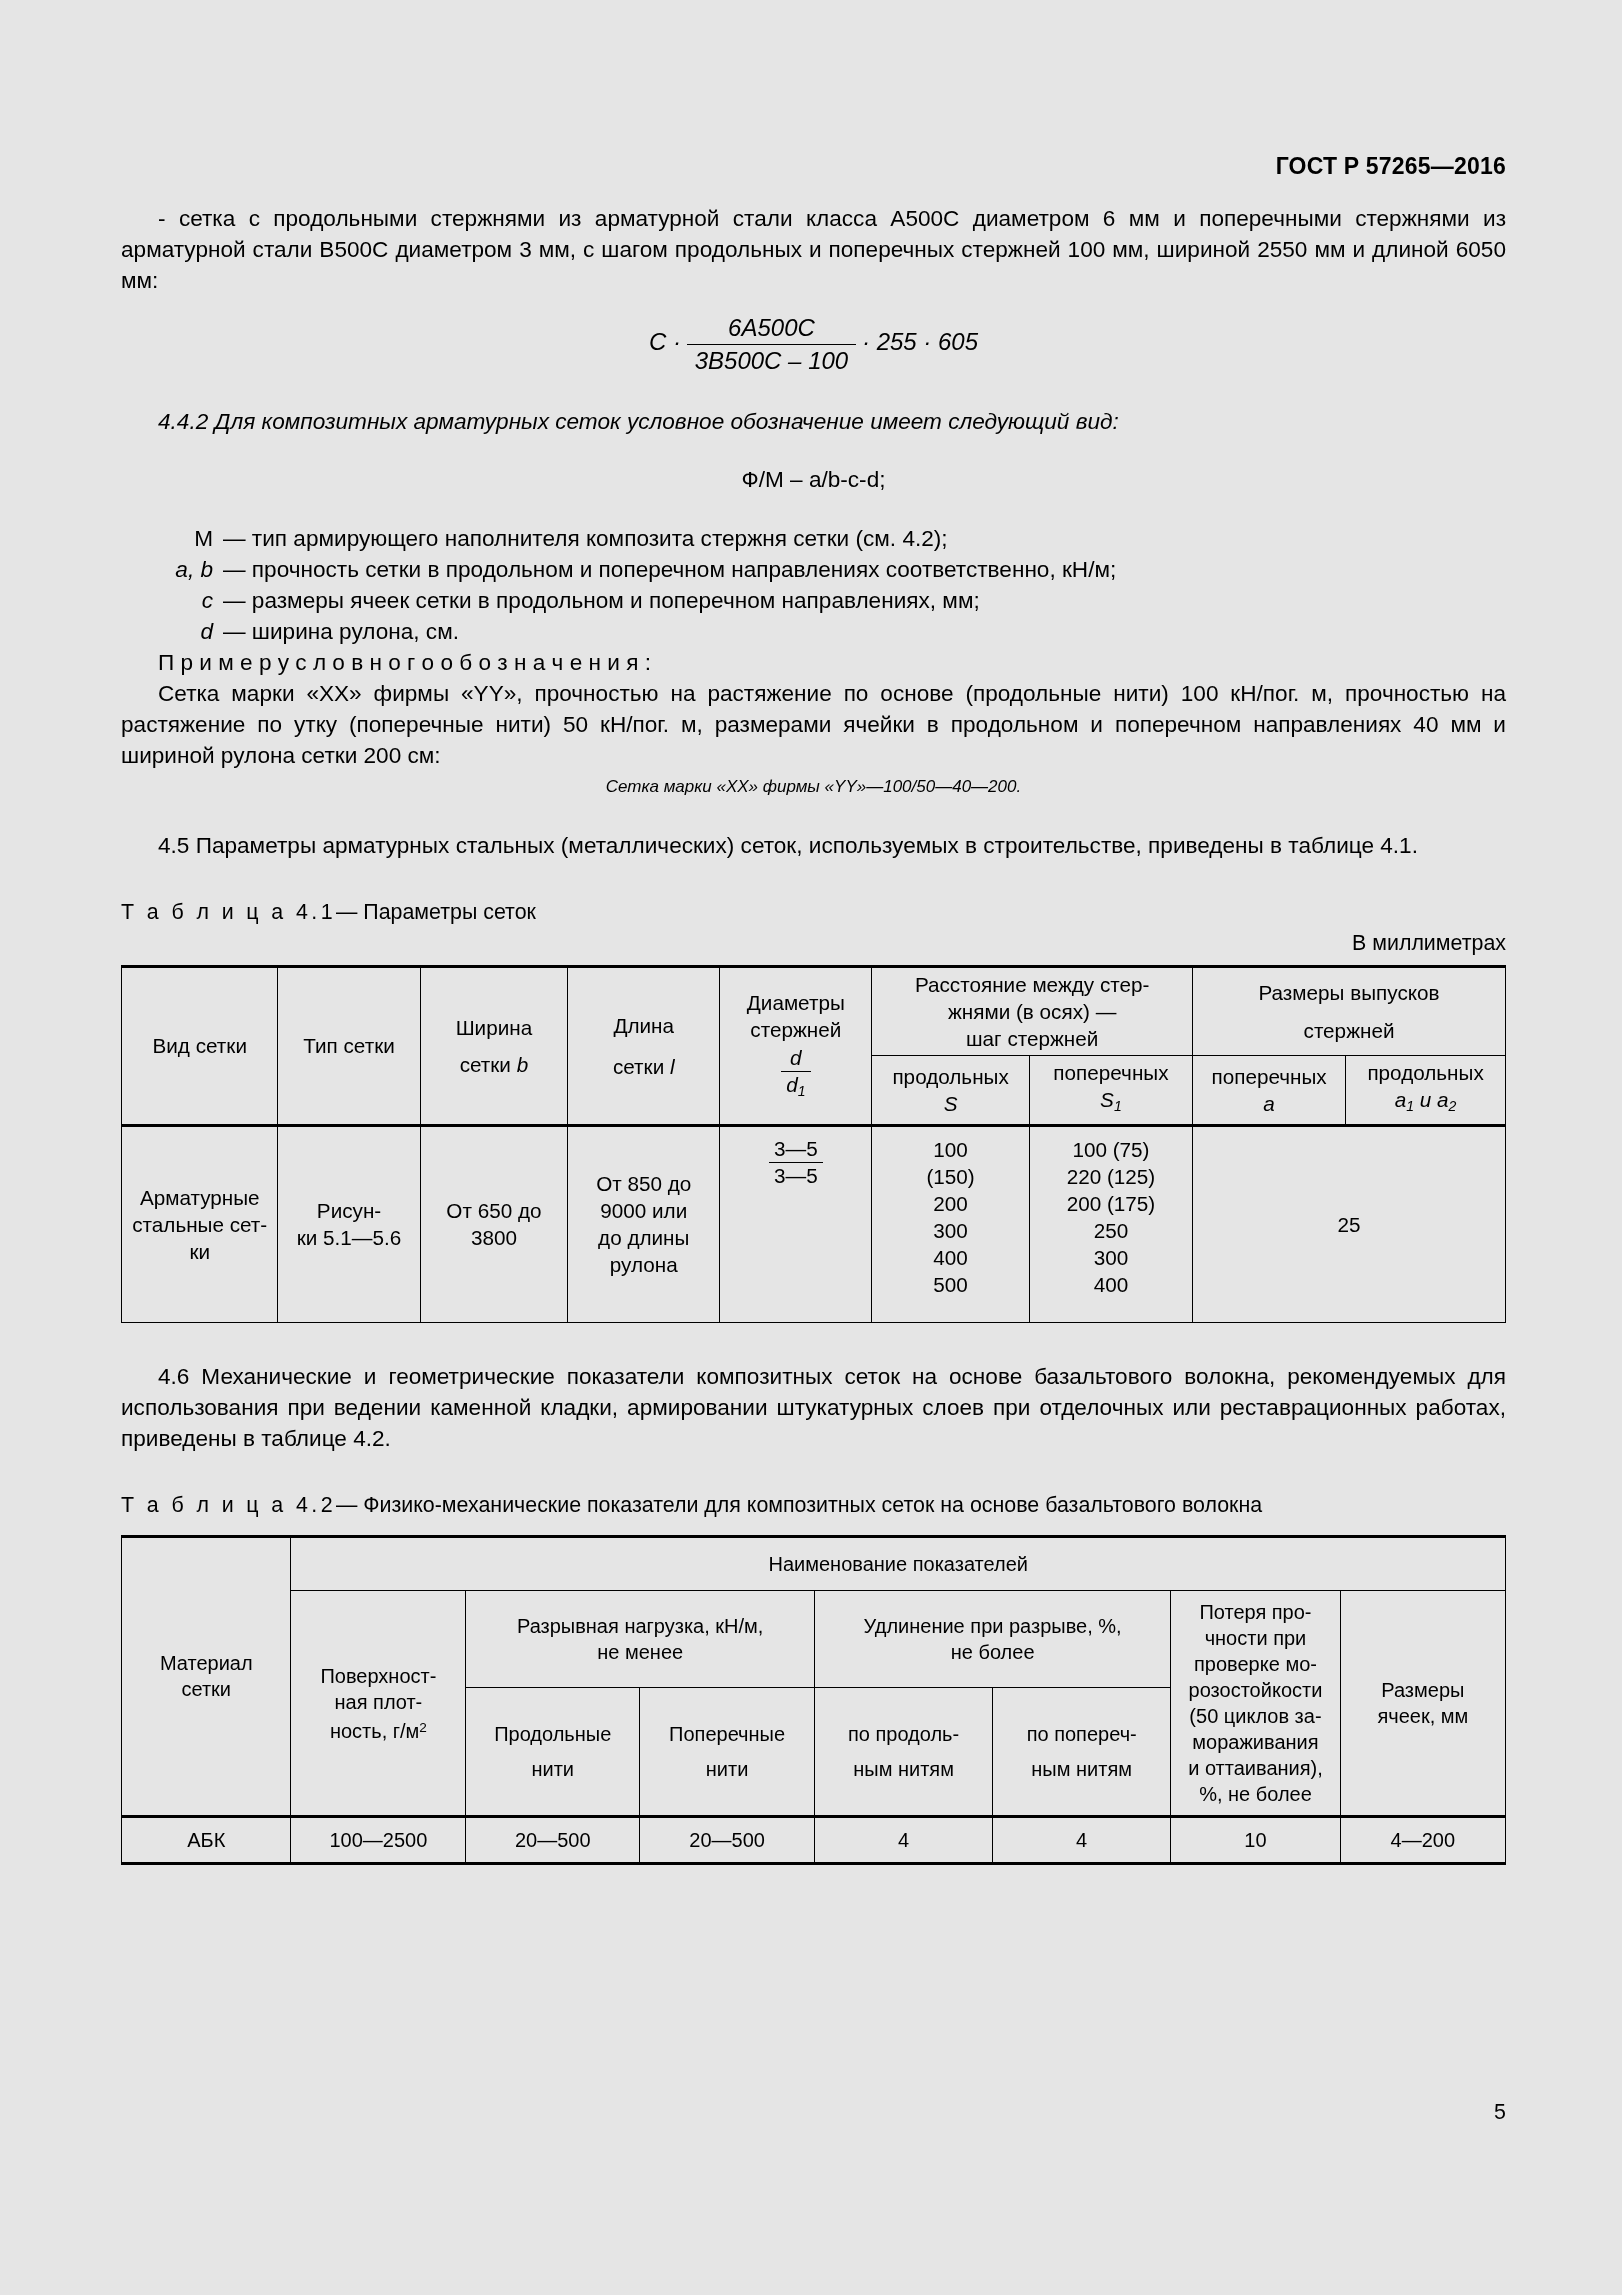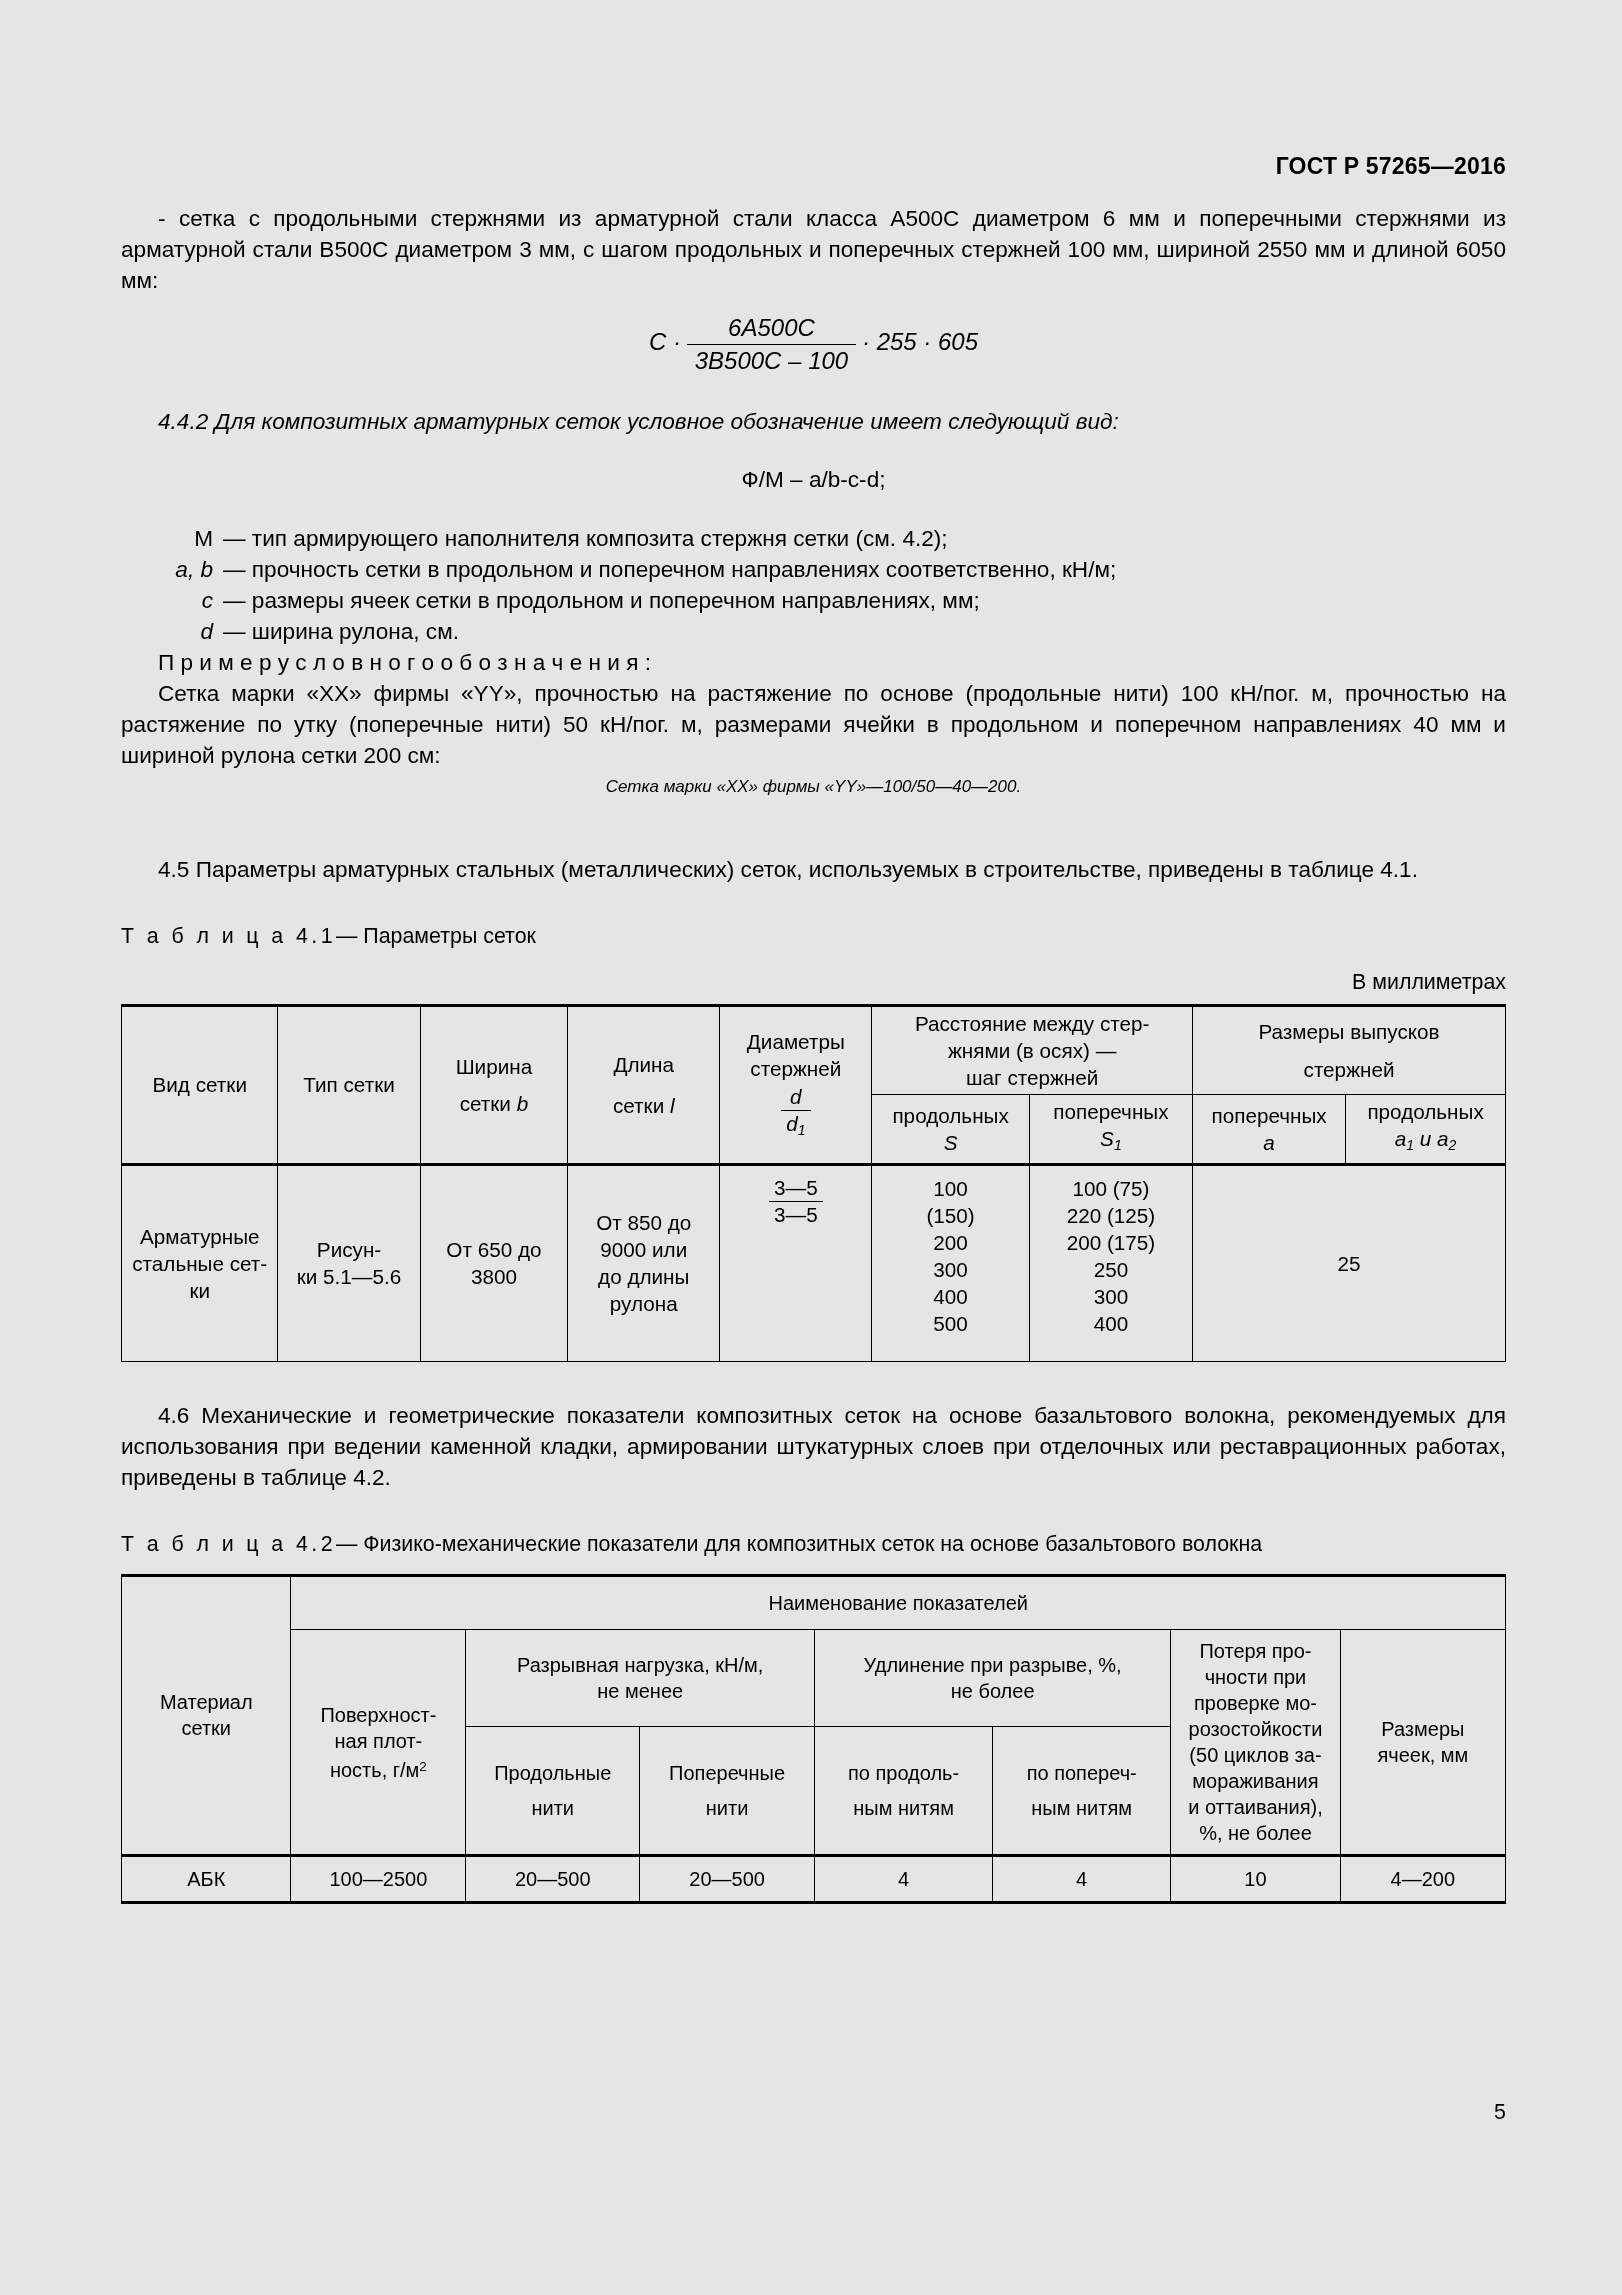--- a/index.html
+++ b/index.html
@@ -194,26 +194,26 @@
       <div class="defrow">
         <span class="term italic">d</span>
         <span class="desc">— ширина рулона, см.</span>
       </div>
     </div>
 
     <div class="para nojust" style="text-indent:37px;">П р и м е р  у с л о в н о г о  о б о з н а ч е н и я :</div>
     <p class="para indent">Сетка марки «XX» фирмы «YY», прочностью на растяжение по основе (продольные нити) 100 кН/пог. м, прочностью на растяжение по утку (поперечные нити) 50 кН/пог. м, размерами ячейки в продольном и поперечном направлениях 40 мм и шириной рулона сетки 200 см:</p>
     <p class="para center italic" style="font-size:17px;">Сетка марки «XX» фирмы «YY»—100/50—40—200.</p>
 
-    <p class="para indent" style="margin-top:52px;">4.5  Параметры арматурных стальных (металлических) сеток, используемых в строительстве, приведены в таблице 4.1.</p>
+    <p class="para indent" style="margin-top:28px;">4.5  Параметры арматурных стальных (металлических) сеток, используемых в строительстве, приведены в таблице 4.1.</p>
 
     <div class="tbl-caption" style="margin-top:37px;">
       <span class="lbl">Т а б л и ц а  4.1</span><span>— Параметры сеток</span>
     </div>
-    <div class="units-right" style="margin-top:19px;">В миллиметрах</div>
+    <div class="units-right" style="margin-top:4px;">В миллиметрах</div>
 
     <table class="gost t41" style="margin-top:9.2px;">
       <colgroup>
         <col style="width:142px">
           <col style="width:129px">
           <col style="width:134px">
         <col style="width:138px">
           <col style="width:138px">
         <col style="width:143px">
           <col style="width:148px">

